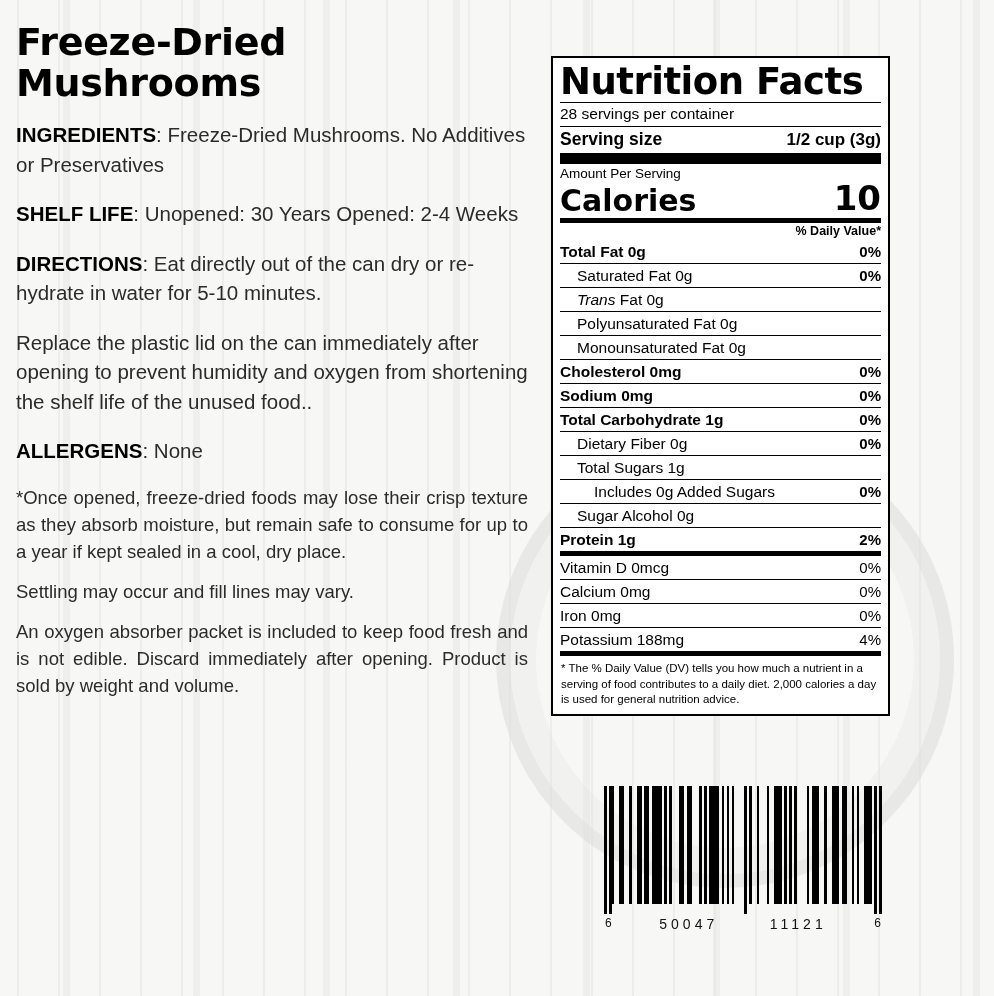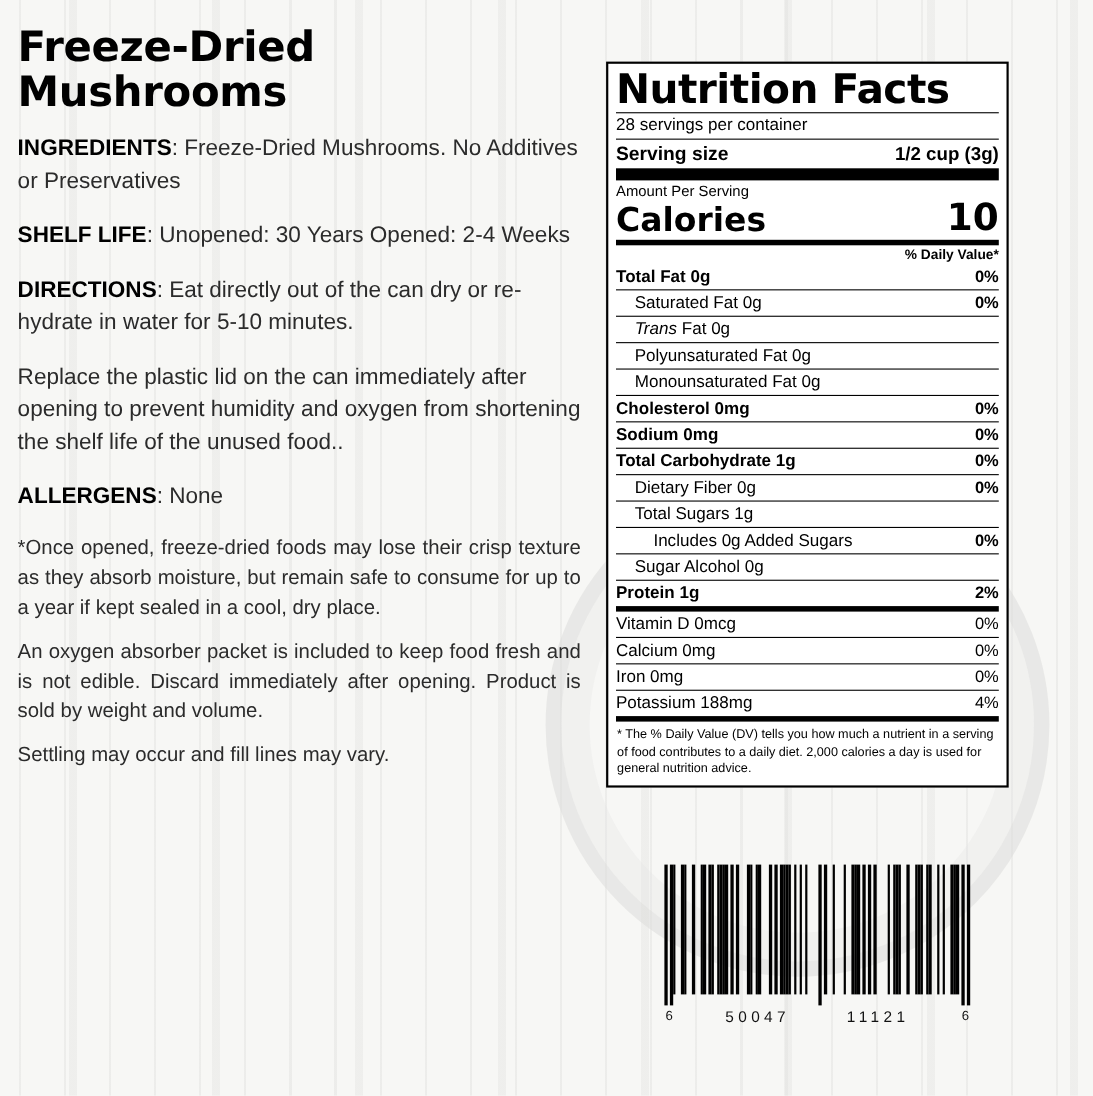--- a/index.html
+++ b/index.html
@@ -89,21 +89,21 @@
     text-align: justify;
     margin: 0 0 13px 0;
   }
   .fineprint.last { text-align: left; }
 
   
   .nf {
     position: absolute;
     left: 551px;
     top: 56px;
-    width: 366px;
+    width: 339px;
     background: #fff;
     border: 2px solid #000;
     box-sizing: border-box;
     padding: 3px 7px 5px 7px;
     font-family: "Liberation Sans", sans-serif;
     color: #000;
   }
   .nf-title {
     font-family: "DejaVu Sans", sans-serif;
     font-weight: 700;
@@ -230,22 +230,22 @@
       <b>DIRECTIONS</b><span>: Eat directly out of the can dry or re-hydrate in water for 5-10 minutes.</span>
     </p>
 
     <p class="block">Replace the plastic lid on the can immediately after opening to prevent humidity and oxygen from shortening the shelf life of the unused food..</p>
 
     <p class="block tight">
       <b>ALLERGENS</b><span>: None</span>
     </p>
 
     <p class="fineprint">*Once opened, freeze-dried foods may lose their crisp texture as they absorb moisture, but remain safe to consume for up to a year if kept sealed in a cool, dry place.</p>
+    <p class="fineprint last">Settling may occur and fill lines may vary.</p>
     <p class="fineprint">An oxygen absorber packet is included to keep food fresh and is not edible. Discard immediately after opening. Product is sold by weight and volume.</p>
-    <p class="fineprint last">Settling may occur and fill lines may vary.</p>
   </div>
 
   <div class="nf">
     <div class="nf-title">Nutrition Facts</div>
     <div class="rule-thin"></div>
     <div class="nf-servings">28 servings per container</div>
     <div class="rule-thin"></div>
     <div class="nf-row nf-serving-size">
       <span>Serving size</span>
       <span class="val">1/2 cup (3g)</span>

